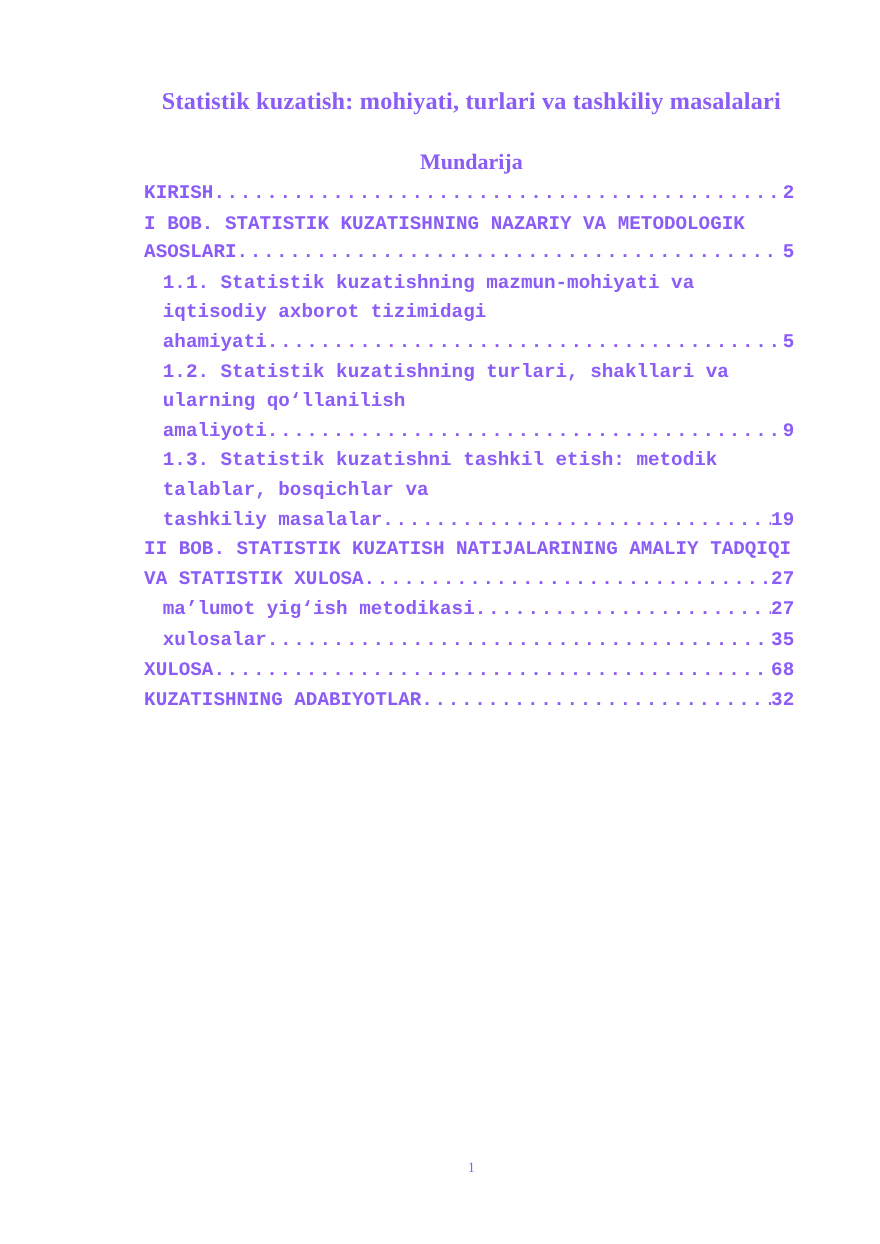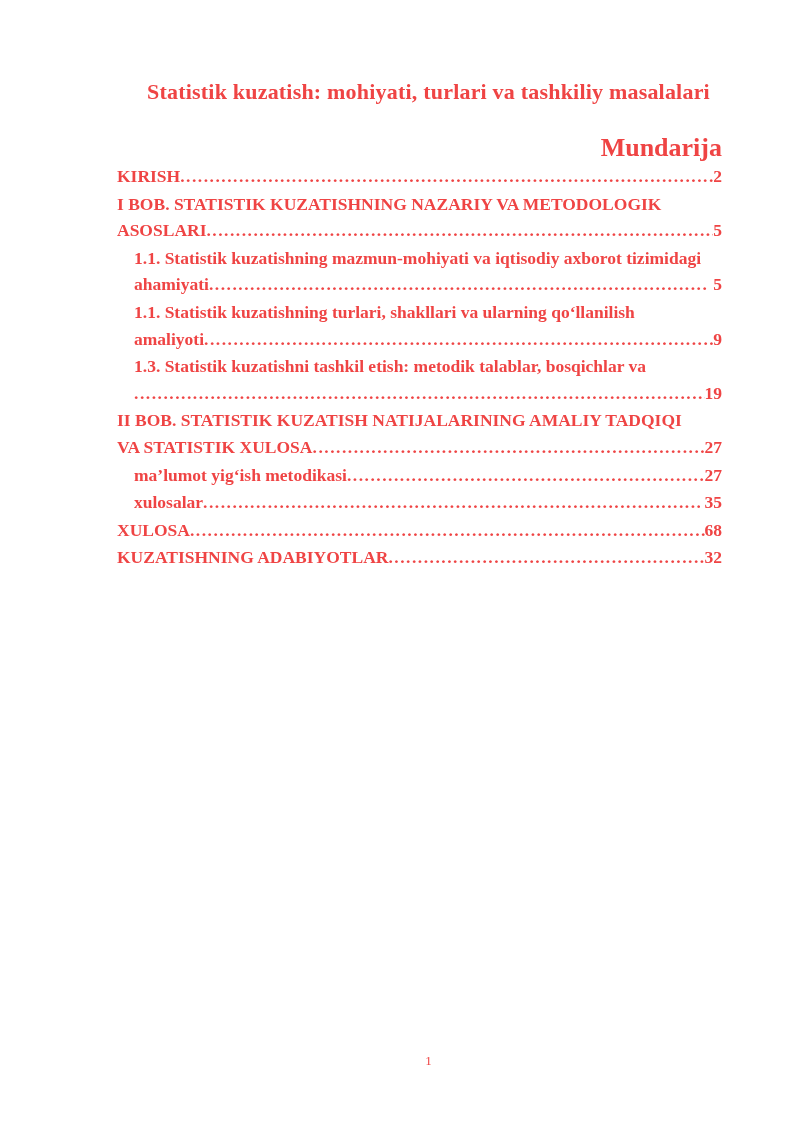--- a/index.html
+++ b/index.html
@@ -2,49 +2,49 @@
 <html><head>
 <meta charset="utf-8">
 <style>
   html, body { margin: 0; padding: 0; background: #ffffff; }
   .page {
     position: relative;
     width: 800px;
     height: 1131px;
     margin: 0 auto;
     background: #ffffff;
-    color: #ef4444;
+    color: #8b5cf6;
     font-family: "Liberation Serif", "DejaVu Serif", serif;
     font-weight: bold;
     box-sizing: border-box;
     padding: 78px 78px 0 115px;
     overflow: hidden;
   }
   .title {
     margin: 0;
     padding-left: 20px;
     font-size: 22px;
     line-height: 28px;
     text-align: center;
     font-weight: bold;
     letter-spacing: 0.2px;
   }
   .toc-heading {
     margin: 29px 0 2px 0;
     padding-left: 20px;
-    font-size: 26px;
+    font-size: 20px;
     line-height: 26px;
-    text-align: right;
+    text-align: center;
     font-weight: bold;
   }
   .toc {
     font-size: 17.5px;
     line-height: 26.6px;
   }
-  .toc-entry { margin: 0 0 1px 2px; }
+  .toc-entry { margin: 0 0 1px 16px; font-family: Liberation Mono, monospace; }
   .toc-entry.lvl1 { padding-left: 17px; }
   .toc-line { display: block; }
   .toc-line.last { display: flex; align-items: baseline; }
   .toc-line.last .t { flex: 0 0 auto; }
   .dots {
     flex: 1 1 auto;
     overflow: hidden;
     white-space: nowrap;
     letter-spacing: 1.5px;
     min-width: 12px;
@@ -87,30 +87,31 @@
       </div>
       <div class="toc-entry lvl1">
         <div class="toc-line"><span class="t">1.1. Statistik kuzatishning mazmun-mohiyati va iqtisodiy axborot tizimidagi</span></div>
         <div class="toc-line last">
           <span class="t">ahamiyati</span>
           <span class="dots">............................................................................................................................................................................................................................................................................................................</span>
           <span class="num gap">5</span>
         </div>
       </div>
       <div class="toc-entry lvl1">
-        <div class="toc-line"><span class="t">1.1. Statistik kuzatishning turlari, shakllari va ularning qo‘llanilish</span></div>
+        <div class="toc-line"><span class="t">1.2. Statistik kuzatishning turlari, shakllari va ularning qo‘llanilish</span></div>
         <div class="toc-line last">
           <span class="t">amaliyoti</span>
           <span class="dots">............................................................................................................................................................................................................................................................................................................</span>
           <span class="num">9</span>
         </div>
       </div>
       <div class="toc-entry lvl1">
         <div class="toc-line"><span class="t">1.3. Statistik kuzatishni tashkil etish: metodik talablar, bosqichlar va</span></div>
         <div class="toc-line last">
+          <span class="t">tashkiliy masalalar</span>
           <span class="dots">............................................................................................................................................................................................................................................................................................................</span>
           <span class="num">19</span>
         </div>
       </div>
       <div class="toc-entry">
         <div class="toc-line"><span class="t">II BOB. STATISTIK KUZATISH NATIJALARINING AMALIY TADQIQI</span></div>
         <div class="toc-line last">
           <span class="t">VA STATISTIK XULOSA</span>
           <span class="dots">............................................................................................................................................................................................................................................................................................................</span>
           <span class="num">27</span>

